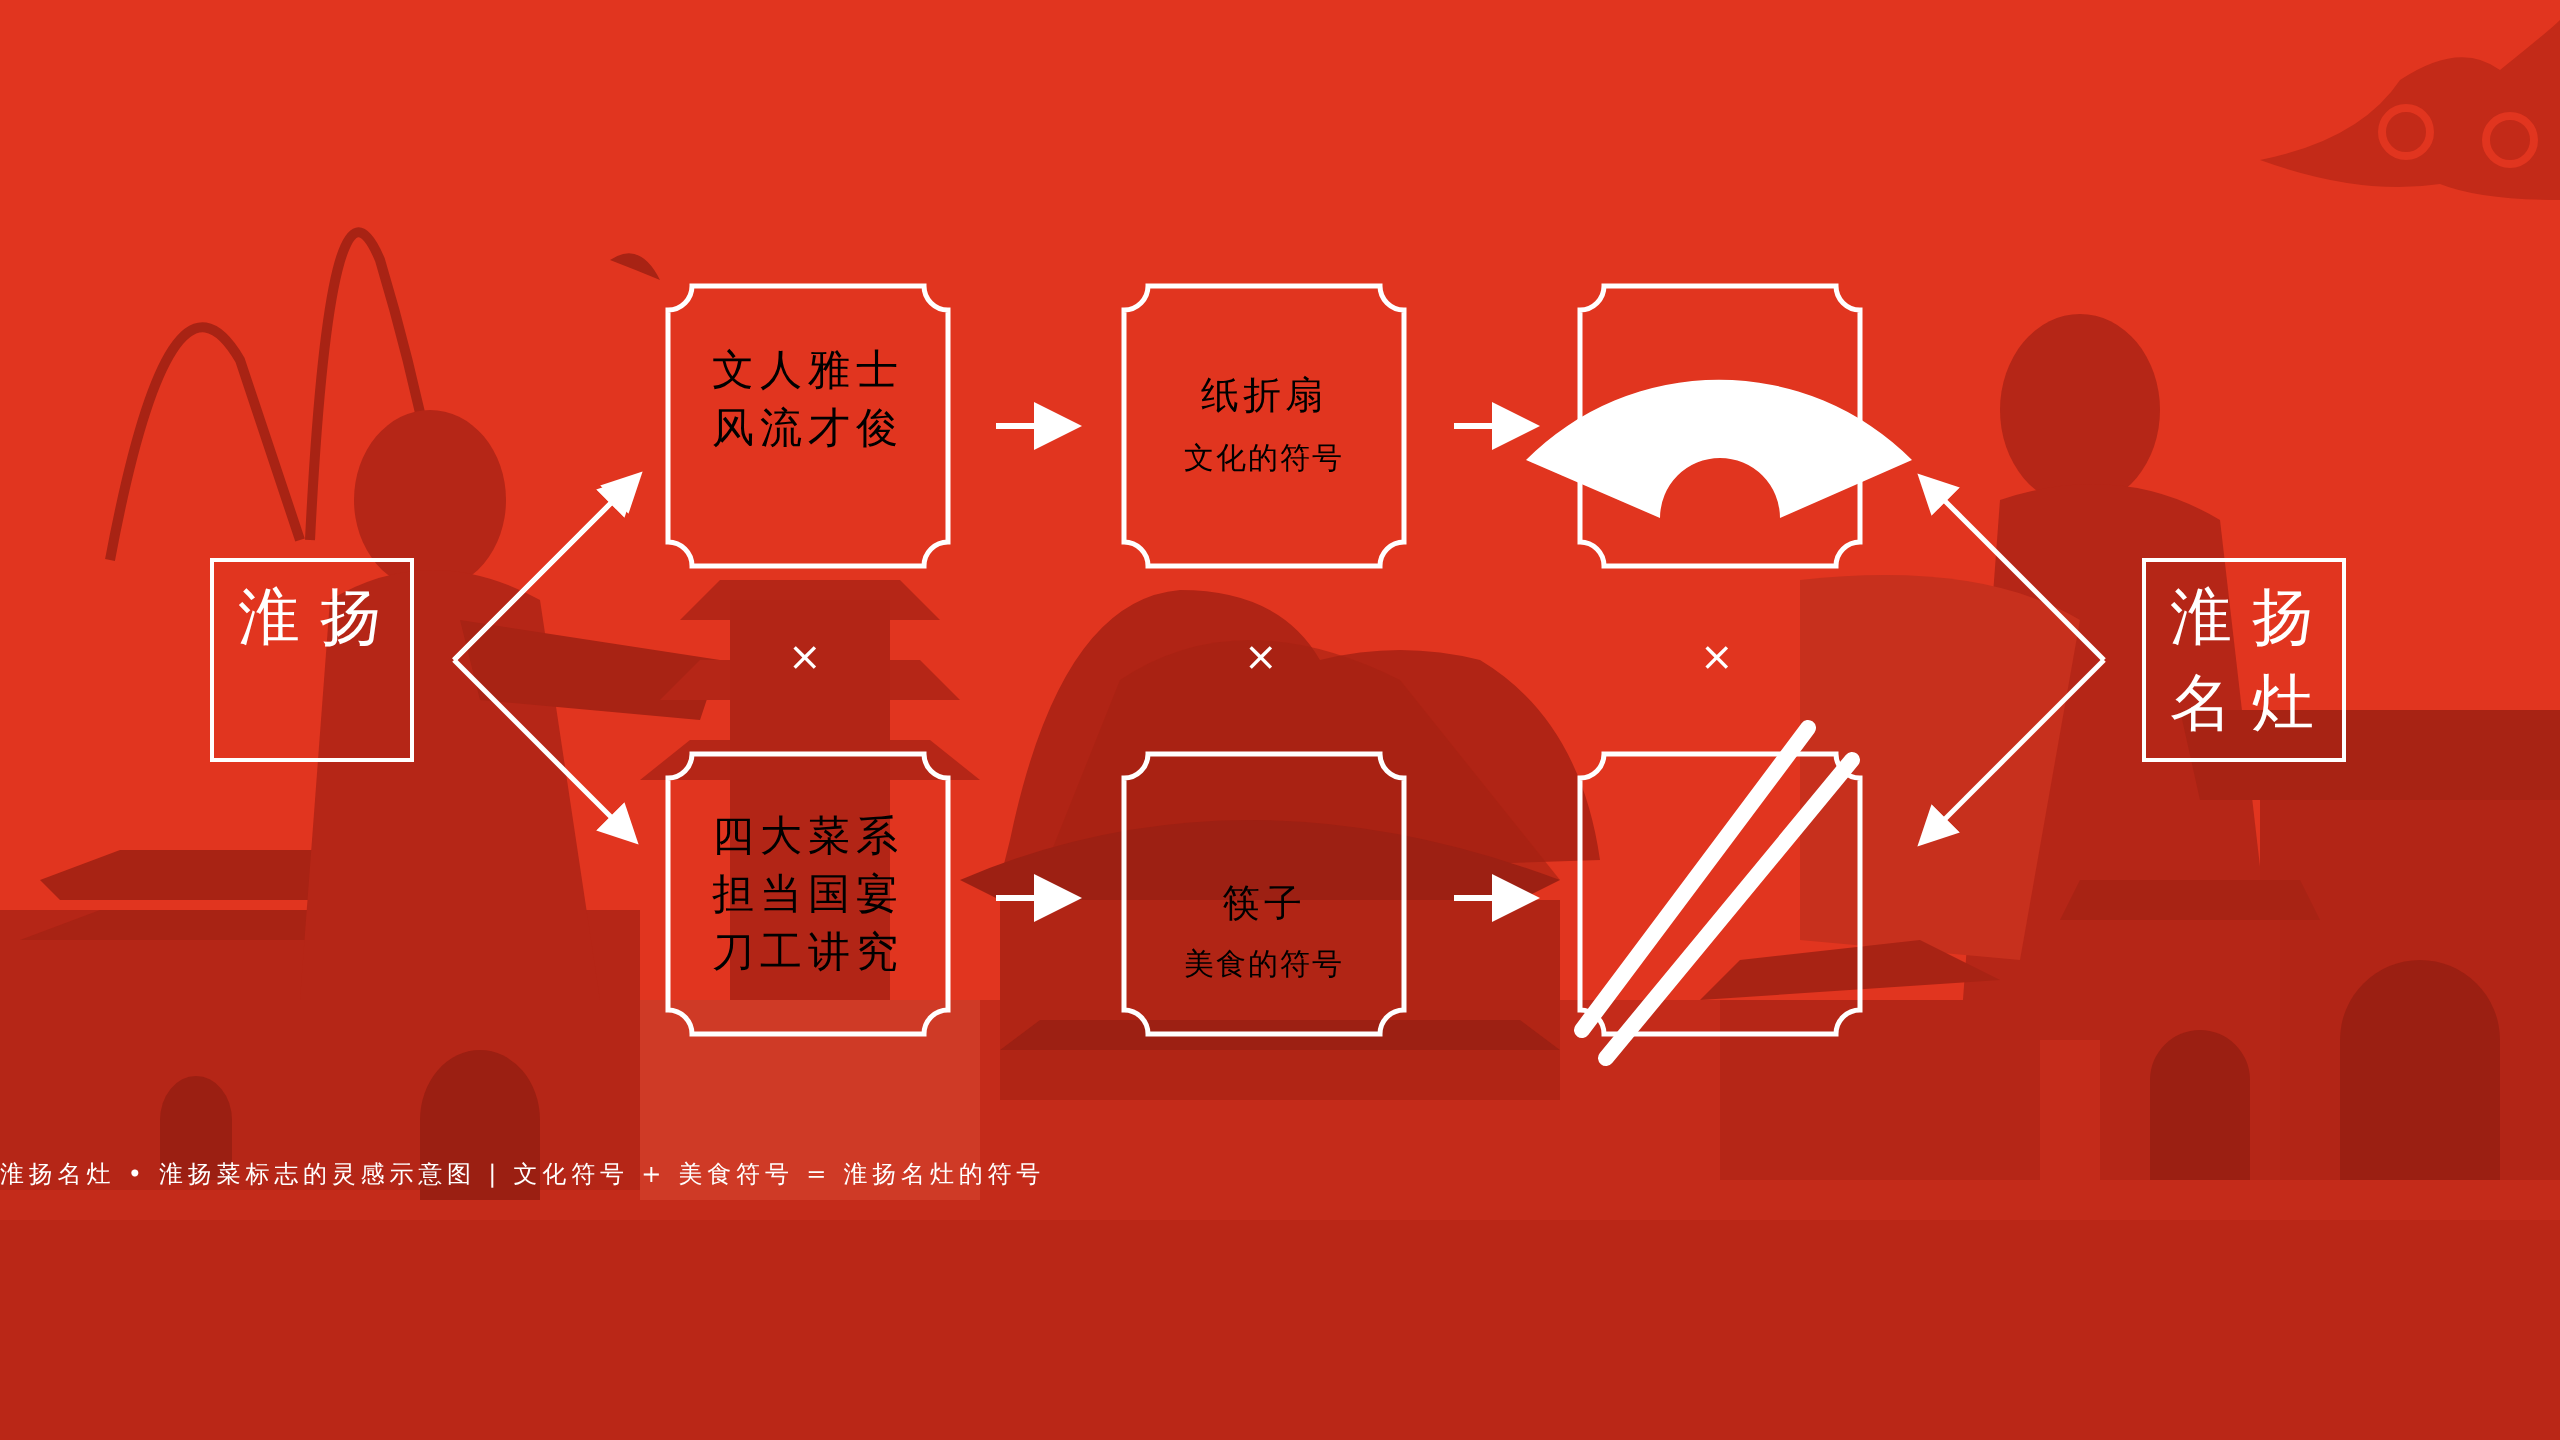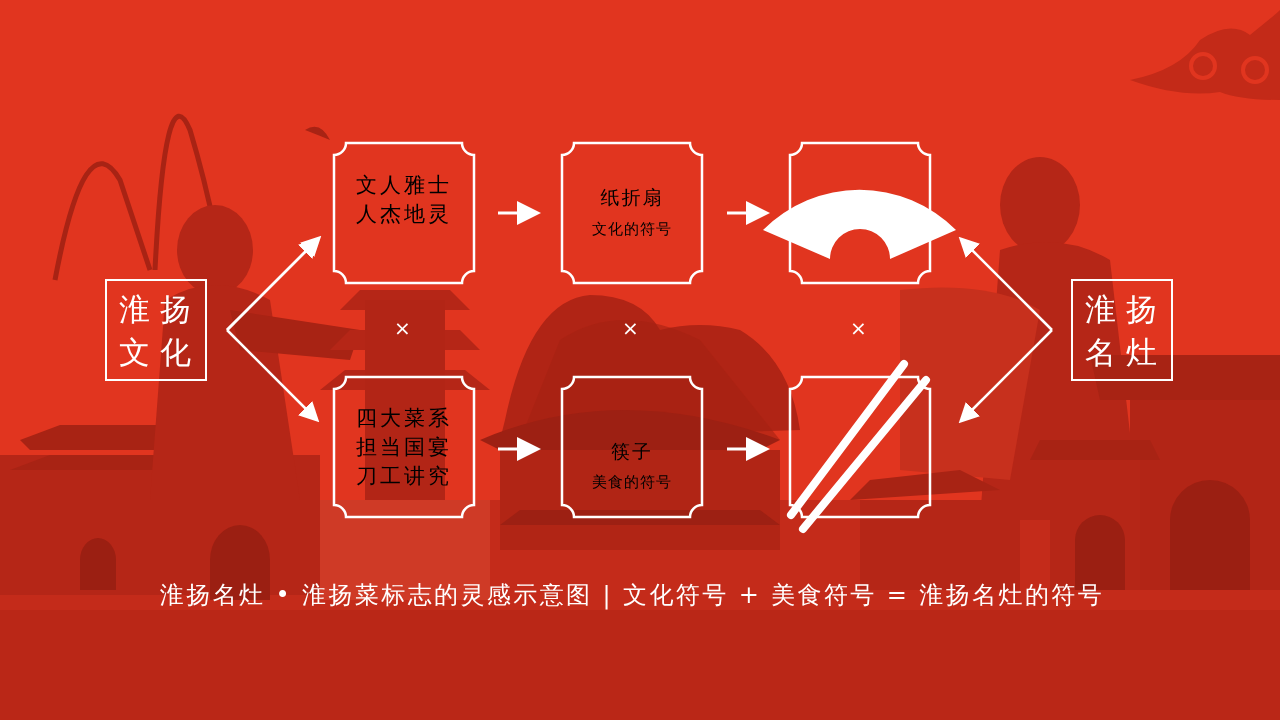--- a/index.html
+++ b/index.html
@@ -5,21 +5,21 @@
   html,body{margin:0;padding:0;}
   body{width:1280px;height:720px;overflow:hidden;background:#e0341f;font-family:"DejaVu Serif","Liberation Serif",serif;}
   .stage{position:relative;width:1280px;height:720px;overflow:hidden;background:#e1351f;}
   .bg{position:absolute;left:0;top:0;width:1280px;height:720px;}
   .box{position:absolute;color:#000000;text-align:center;}
   .box .lines{position:absolute;left:0;right:0;font-size:21px;line-height:29px;letter-spacing:3px;}
   .box .title{position:absolute;left:0;right:0;font-size:19px;letter-spacing:2px;}
   .box .sub{position:absolute;left:0;right:0;font-size:15px;letter-spacing:1px;}
   .sq{position:absolute;border:2px solid #fff;color:#fff;font-size:31px;line-height:40px;box-sizing:border-box;}
   .sq .row{position:absolute;left:0;right:0;text-align:center;letter-spacing:10px;padding-left:8px;}
-  .caption{position:absolute;left:0;top:579px;width:1264px;text-align:center;color:#fff;font-size:24px;letter-spacing:2.4px;}
+  .caption{position:absolute;left:0;top:579px;width:1264px;text-align:left;color:#fff;font-size:12px;letter-spacing:2.4px;}
   .cross{position:absolute;color:#fff;font-size:20px;font-family:"DejaVu Sans",sans-serif;}
 </style>
 </head>
 <body>
 
 <div class="stage">
 
   <svg class="bg" viewBox="0 0 1280 720" xmlns="http://www.w3.org/2000/svg">
     <rect width="1280" height="720" fill="#e1351f"></rect>
 
@@ -69,21 +69,20 @@
       <path d="M1130 80 Q1180 70 1200 40 Q1230 20 1250 35 Q1275 15 1280 10 L1280 100 Q1240 100 1220 92 Q1180 98 1130 80 Z" fill="#c32a18"></path>
       <circle cx="1203" cy="66" r="12" fill="none" stroke="#e1351f" stroke-width="4"></circle>
       <circle cx="1255" cy="70" r="12" fill="none" stroke="#e1351f" stroke-width="4"></circle>
     </g>
 
     <path d="M305 130 Q320 120 330 140 Q318 135 305 130 Z" fill="#a82314"></path>
   </svg>
 
   <div class="sq" style="left:105px;top:279px;width:102px;height:102px;">
     <div class="row" style="top:8px;">淮扬</div>
-    <div class="row" style="top:51px;">文化</div>
   </div>
 
   <div class="sq" style="left:1071px;top:279px;width:102px;height:102px;">
     <div class="row" style="top:8px;">淮扬</div>
     <div class="row" style="top:51px;">名灶</div>
   </div>
 
   <svg class="bg" viewBox="0 0 1280 720" xmlns="http://www.w3.org/2000/svg" style="pointer-events:none;">
     <defs>
       <marker id="ah" markerWidth="8" markerHeight="8" refX="5" refY="4" orient="auto">
@@ -112,21 +111,21 @@
     <use href="#frame" x="562" y="143"></use>
     <use href="#frame" x="790" y="143"></use>
     <use href="#frame" x="334" y="377"></use>
     <use href="#frame" x="562" y="377"></use>
     <use href="#frame" x="790" y="377"></use>
   </svg>
 
   <div class="box" style="left:334px;top:143px;width:140px;height:140px;">
     <div class="lines" style="top:28px;">
       <div>文人雅士</div>
-      <div>人杰地灵</div>
+      <div>风流才俊</div>
     </div>
   </div>
 
   <div class="box" style="left:334px;top:377px;width:140px;height:180px;">
     <div class="lines" style="top:27px;">
       <div>四大菜系</div>
       <div>担当国宴</div>
       <div>刀工讲究</div>
     </div>
   </div>

